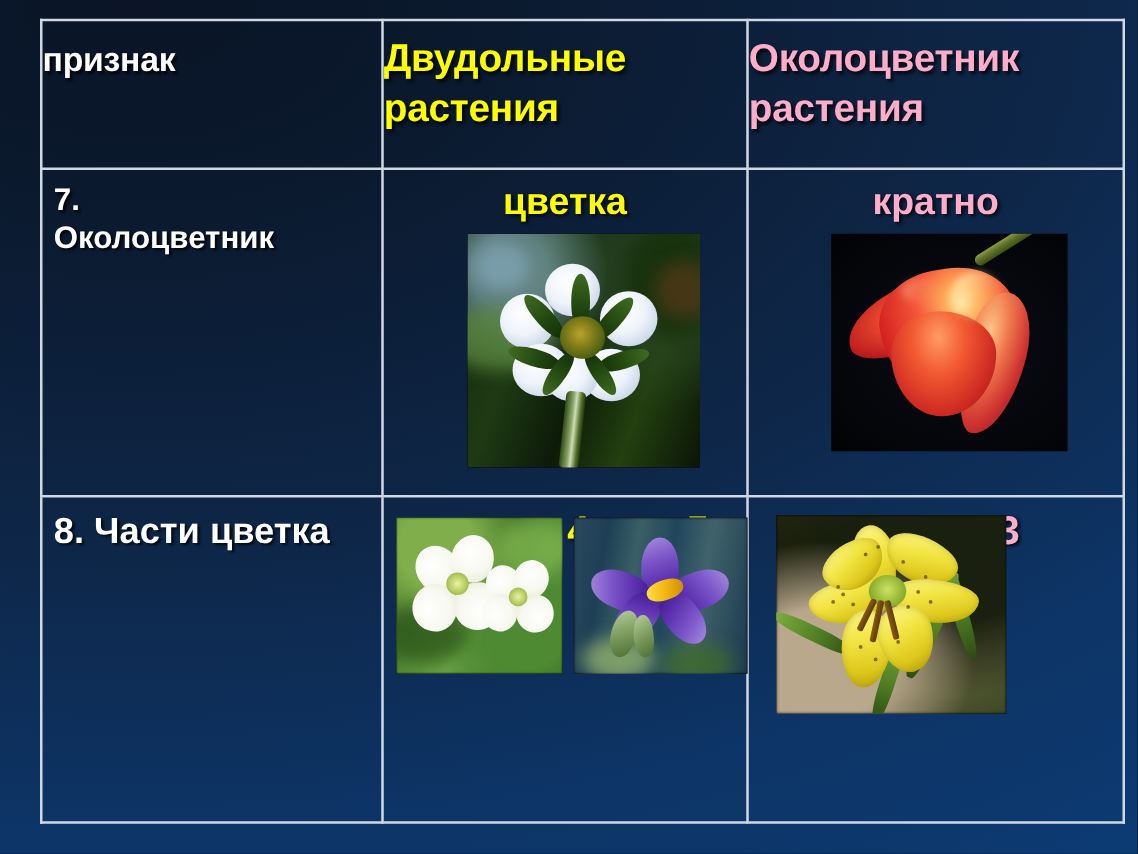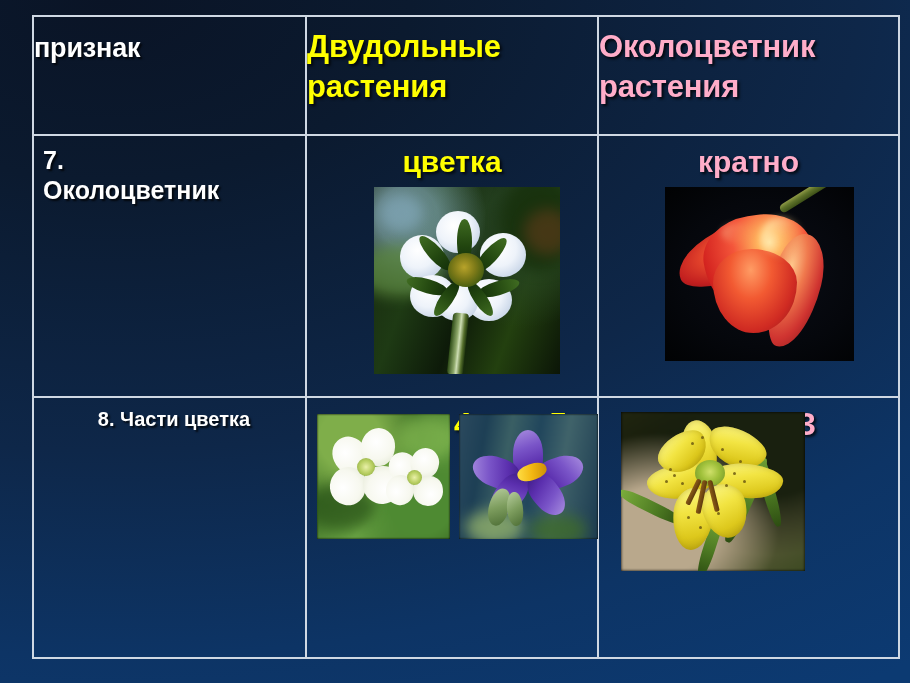--- a/index.html
+++ b/index.html
@@ -74,21 +74,21 @@
 
   .rowlabel {
     color: #ffffff;
     font-weight: bold;
     font-size: 25px;
     line-height: 1.18;
     padding: 10px 0 0 9px;
     text-shadow: 2px 2px 2px rgba(0,0,0,0.75);
     text-align: left;
   }
-  .rowlabel.small { font-size: 20px; text-align: center; }
+  .rowlabel.small { font-size: 29px; }
 
   .val {
     text-align: center;
     font-weight: bold;
     font-size: 30px;
     line-height: 1.1;
     padding-top: 9px;
     text-shadow: 2px 2px 3px rgba(0,0,0,0.8);
   }
   .val-y { color: #ffff00; }

